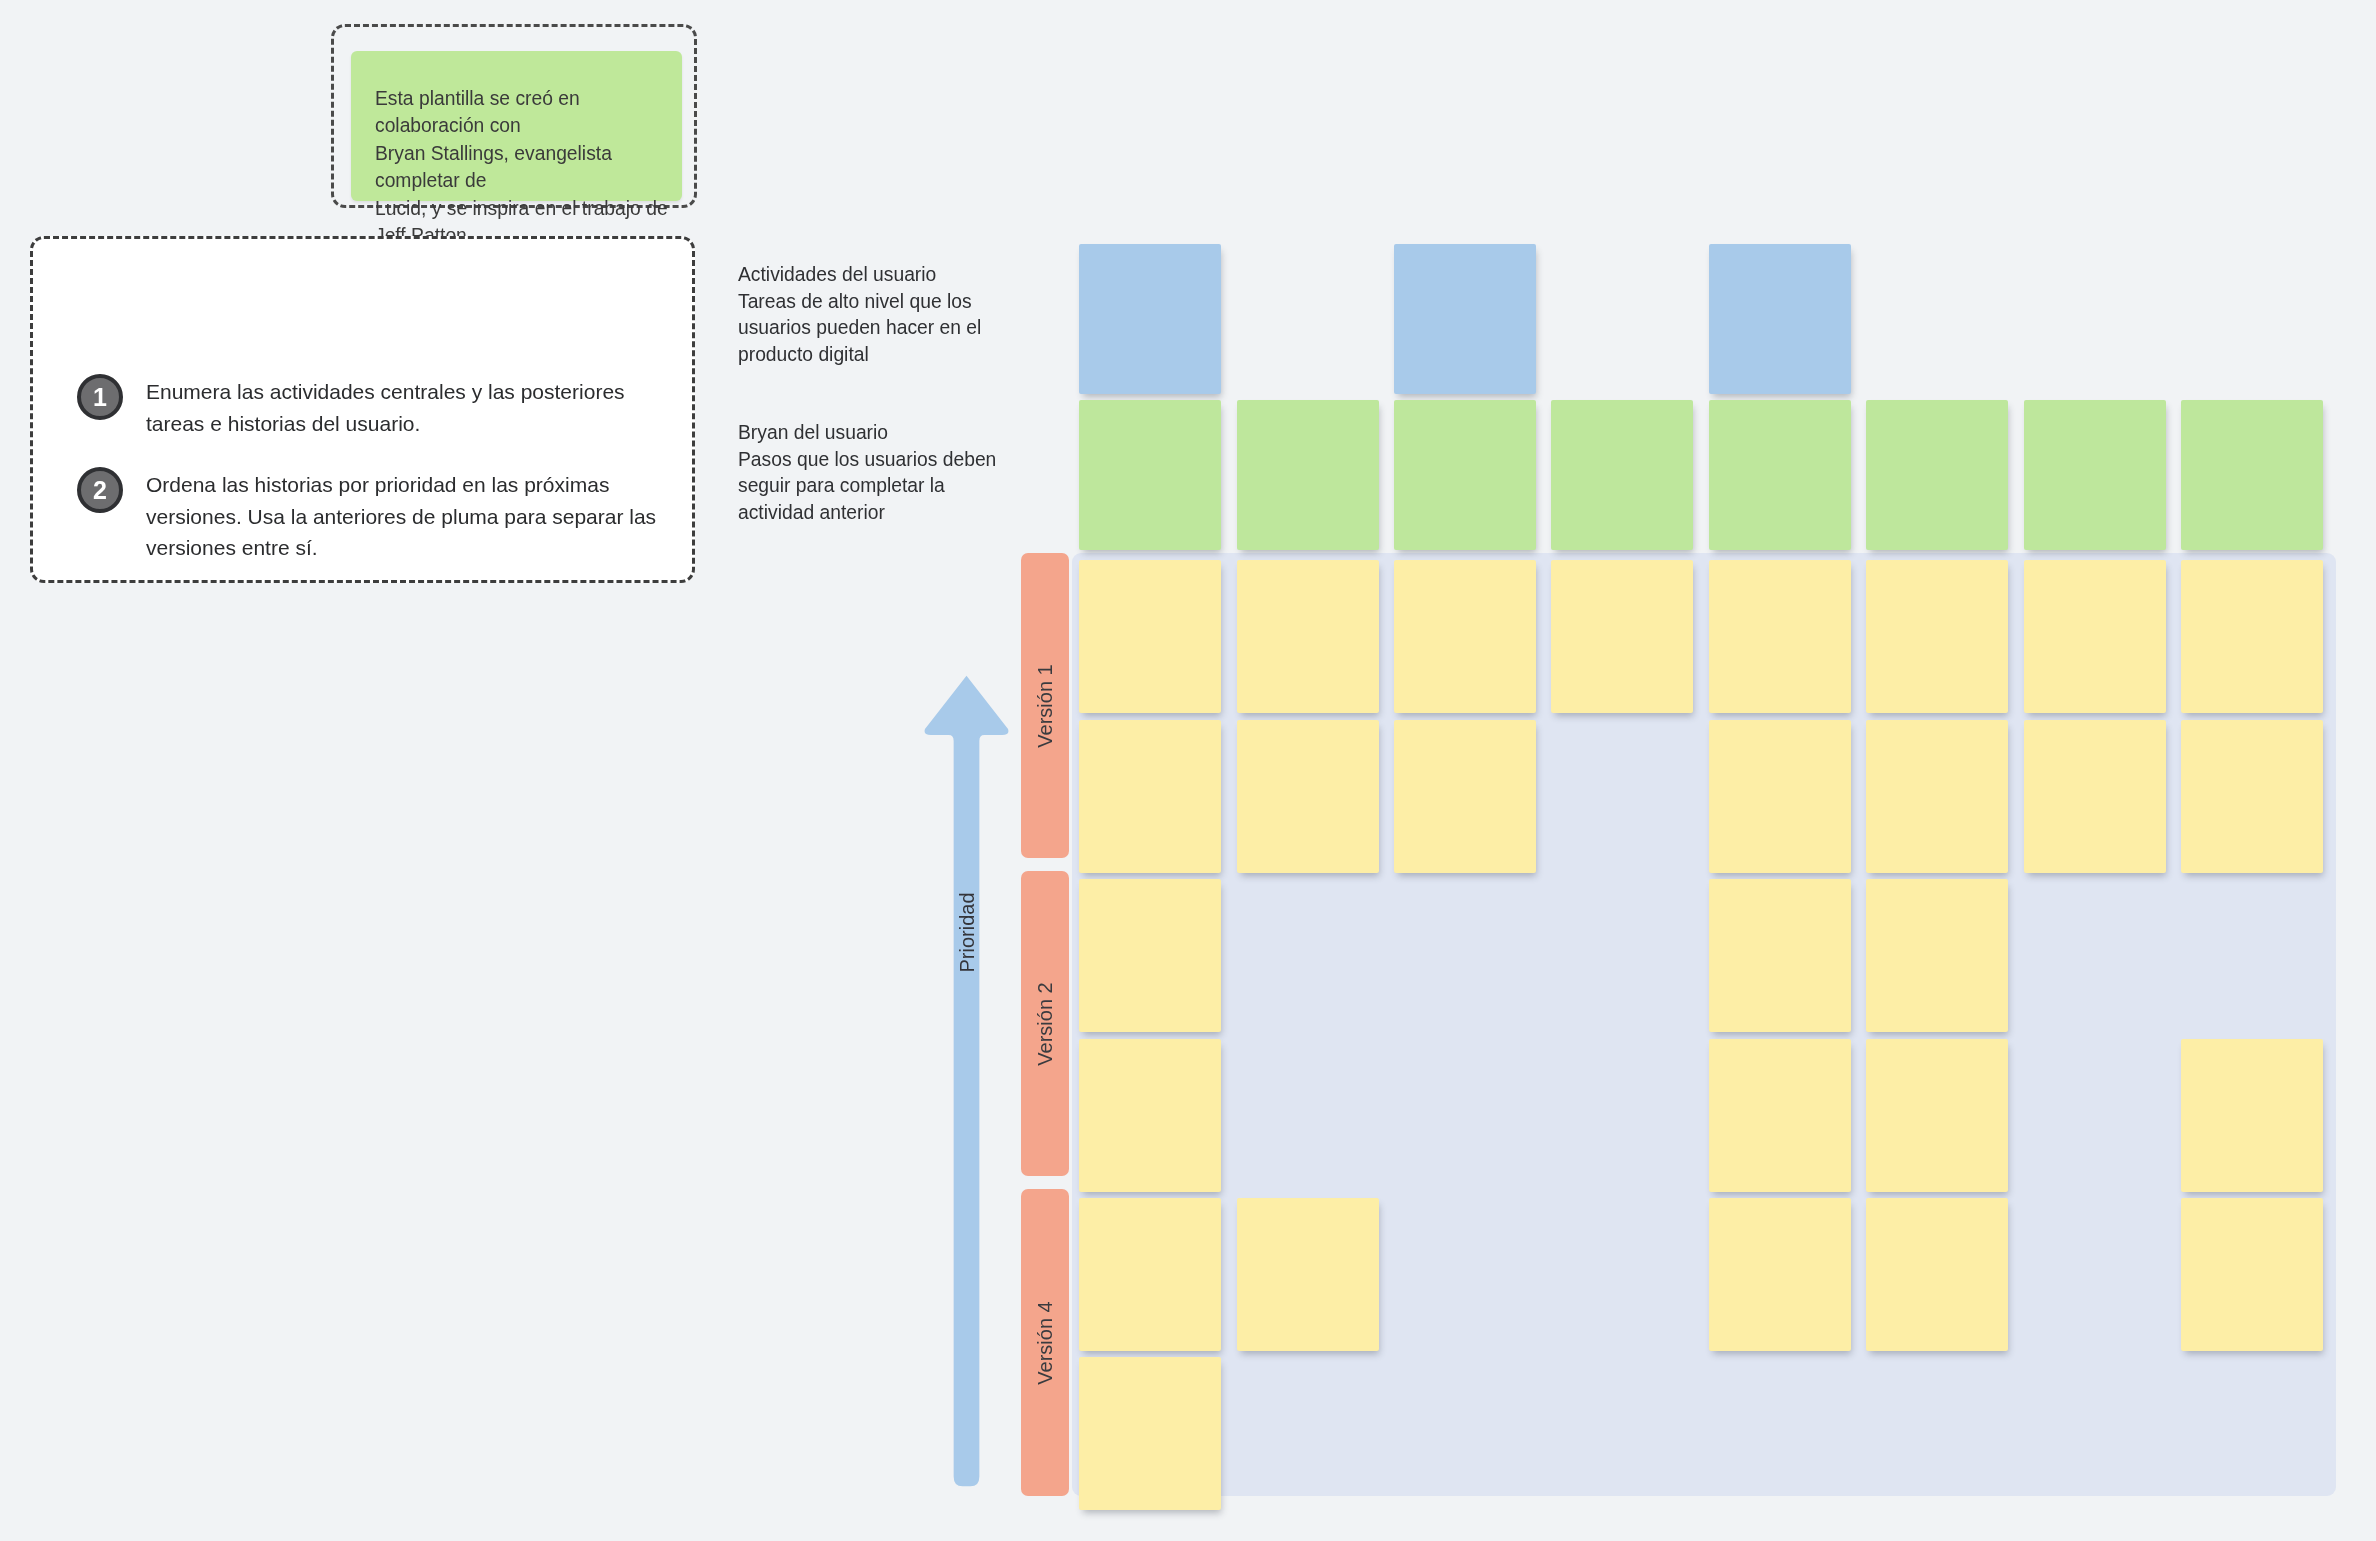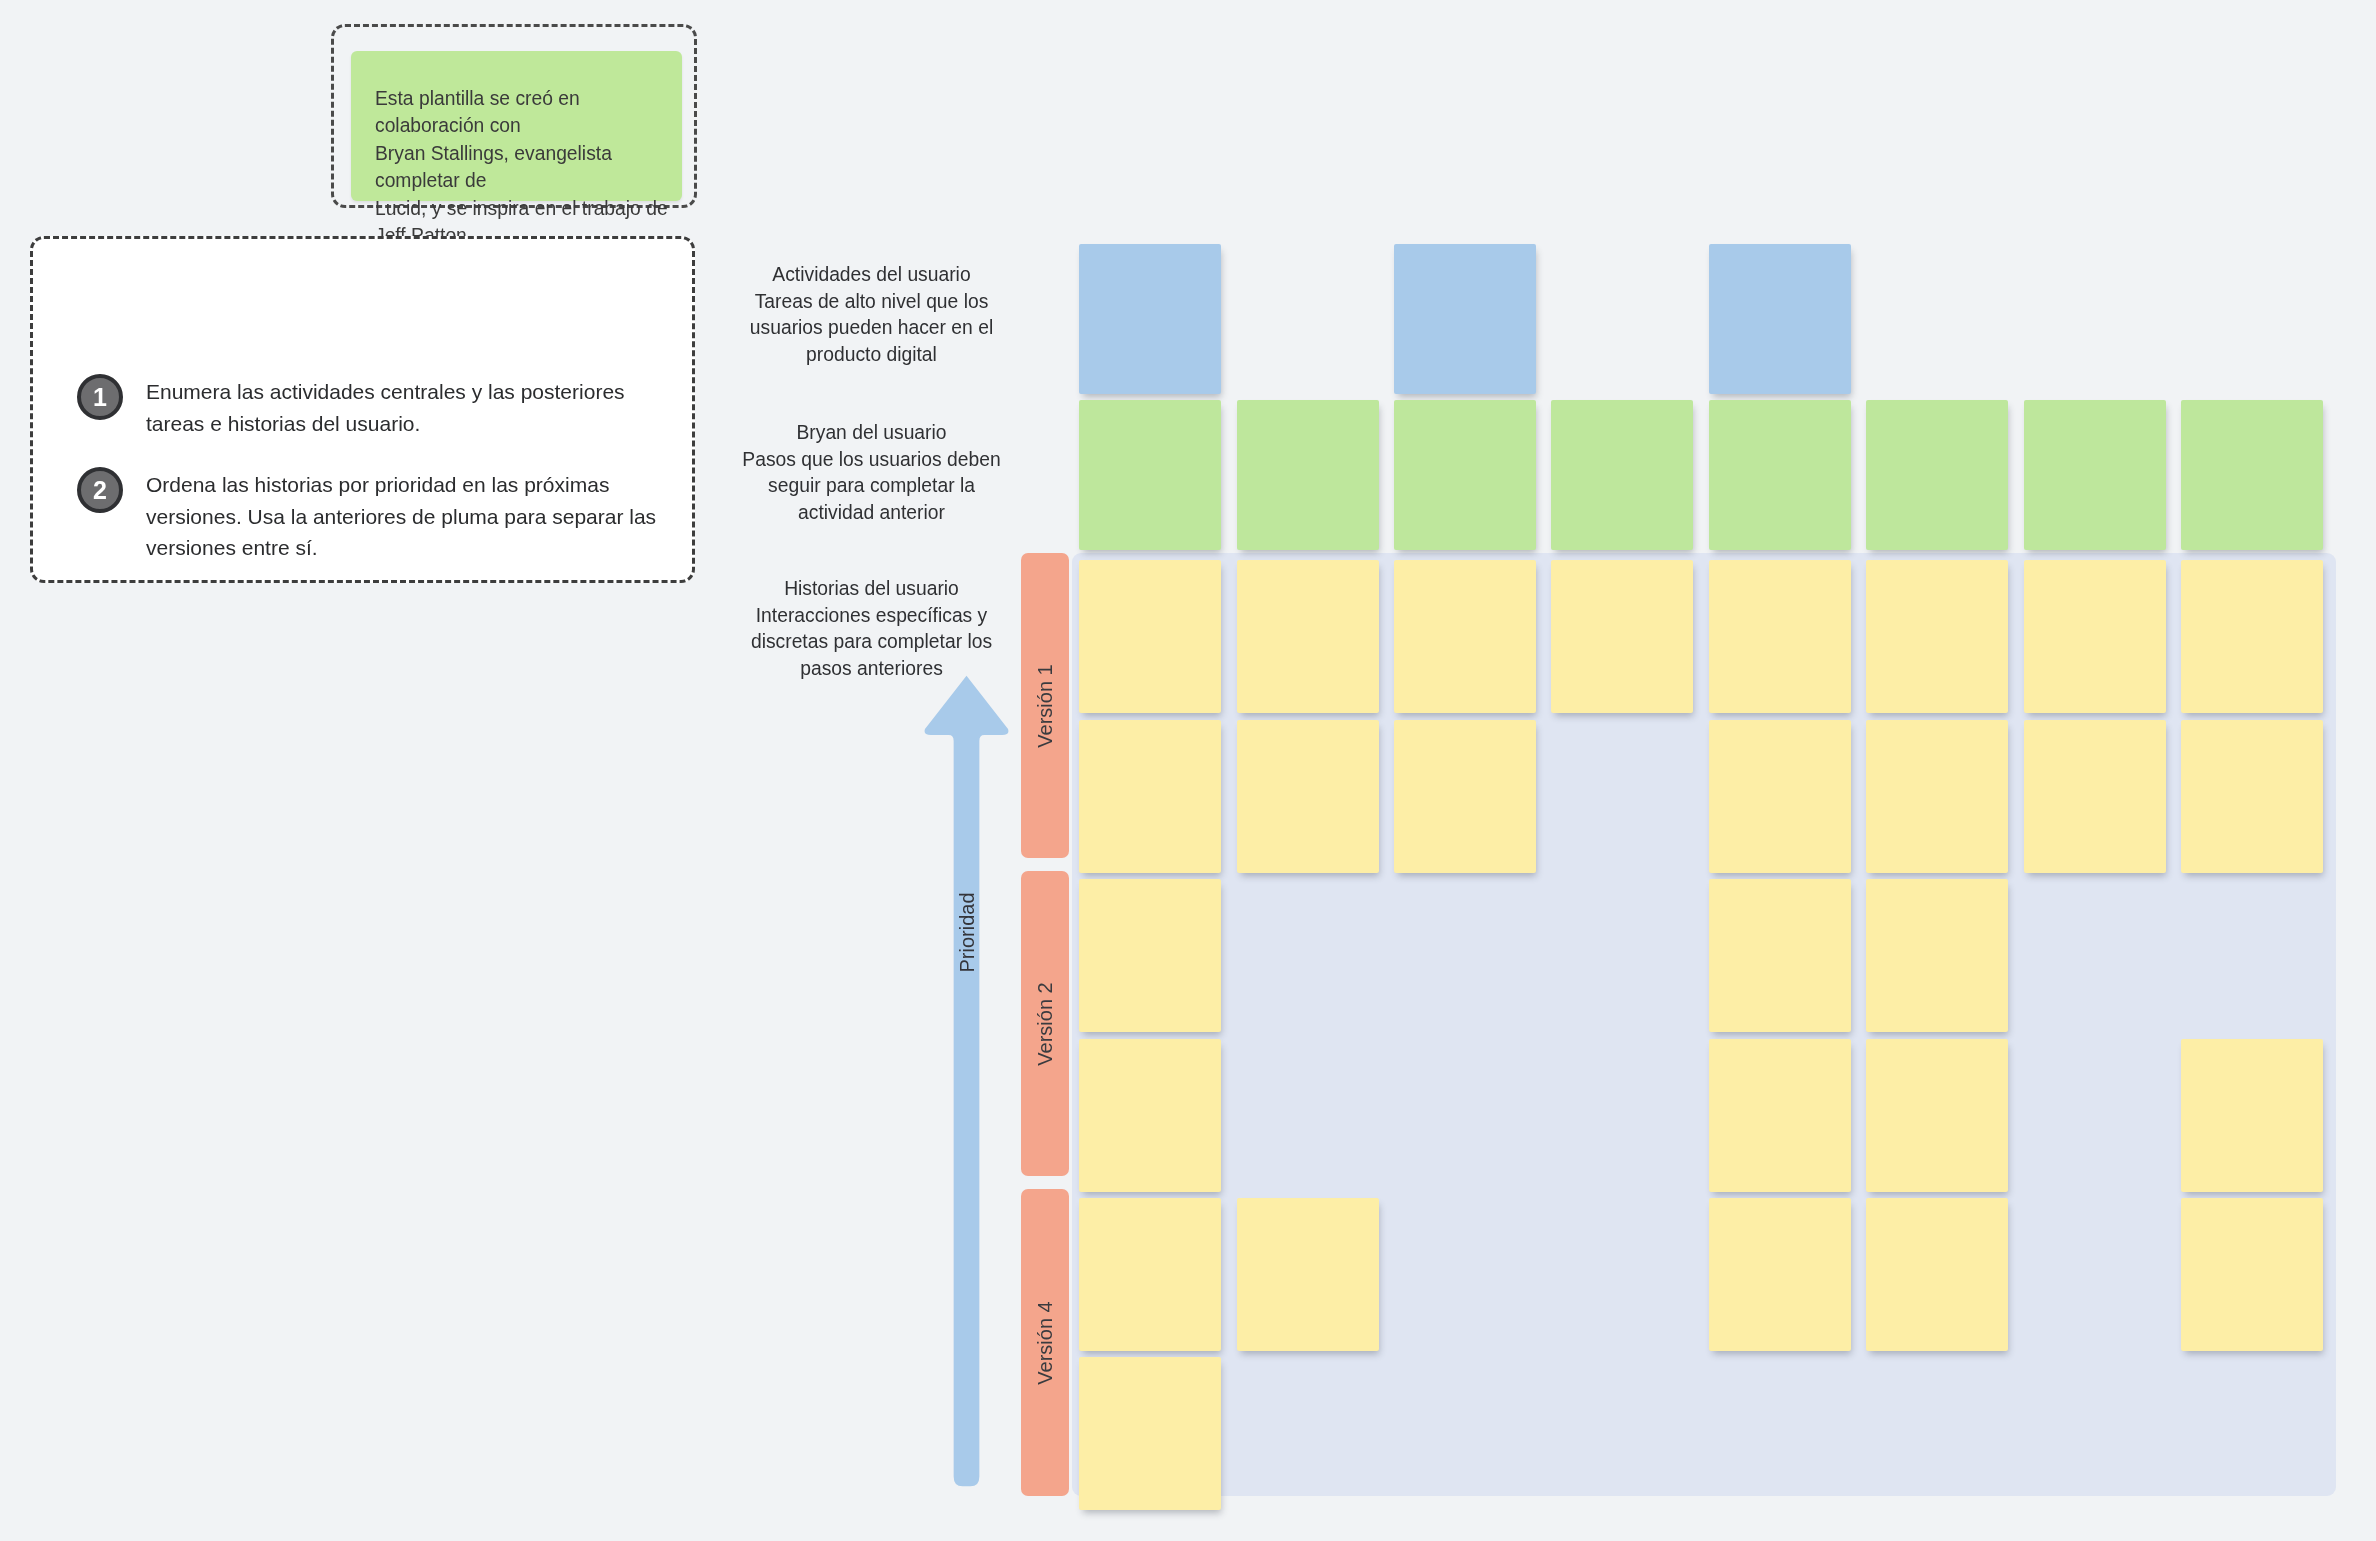--- a/index.html
+++ b/index.html
@@ -48,21 +48,21 @@
     color:#ffffff;font-size:25px;font-weight:bold;
     display:flex;align-items:center;justify-content:center;
   }
   .step .body{
     position:absolute;left:69px;top:2px;width:515px;
     font-size:21px;line-height:1.5;color:#2b2c2e;
   }
 
   
   .rowlabel{
-    position:absolute;text-align:center;width:267px;
+    position:absolute;text-align:left;width:267px;
     font-size:19.3px;line-height:1.38;color:#2f3033;
   }
   #label-activities{left:738px;top:262px;}
   #label-tasks{left:738px;top:420px;}
   #label-stories{left:738px;top:576px;}
 
   
   #priority-arrow{
     position:absolute;left:923px;top:673px;width:87px;height:816px;
   }
@@ -130,24 +130,20 @@
     <div class="body">Ordena las historias por prioridad en las próximas versiones. Usa la anteriores de pluma para separar las versiones entre sí.</div>
   </div>
 
   <div class="rowlabel" id="label-activities">
     <span>Actividades del usuario</span><br>
     <span>Tareas de alto nivel que los usuarios pueden hacer en el producto digital</span>
   </div>
   <div class="rowlabel" id="label-tasks">
     <span>Bryan del usuario</span><br>
     <span>Pasos que los usuarios deben seguir para completar la actividad anterior</span>
-  </div>
-  <div class="rowlabel" id="label-stories">
-    <span>Historias del usuario</span><br>
-    <span>Interacciones específicas y discretas para completar los pasos anteriores</span>
   </div>
 
   <div id="priority-arrow">
     <svg viewBox="0 0 88 824" xmlns="http://www.w3.org/2000/svg" aria-hidden="true">
       <path d="M44 2 L86 56 Q88 62 80 62 L62 62 Q57 62 57 68 L57 812 Q57 822 48 822 L40 822 Q31 822 31 812 L31 68 Q31 62 26 62 L8 62 Q0 62 2 56 Z" fill="#a8caea"></path>
     </svg>
   </div>
   <div id="priority-text">Prioridad</div>
 
   <div id="story-backdrop"></div>

